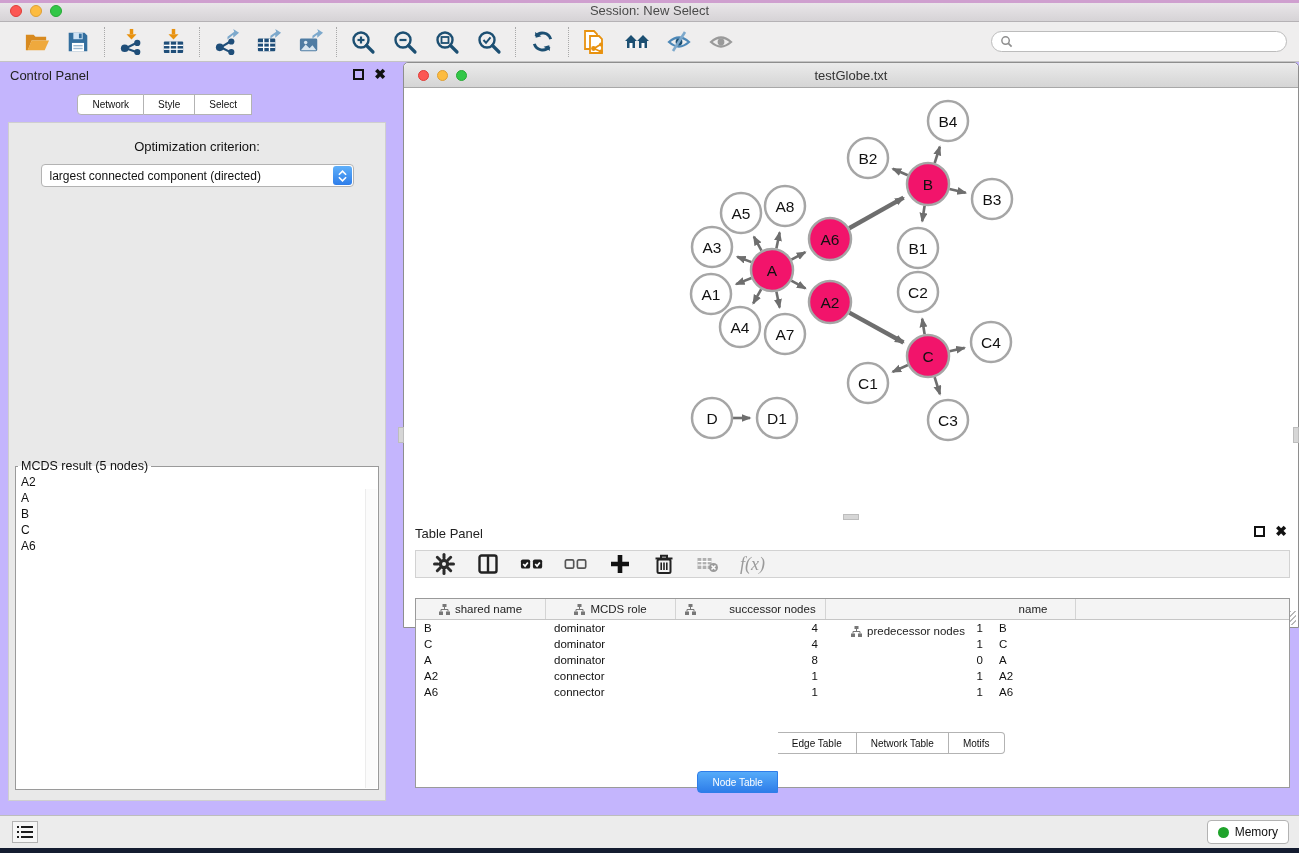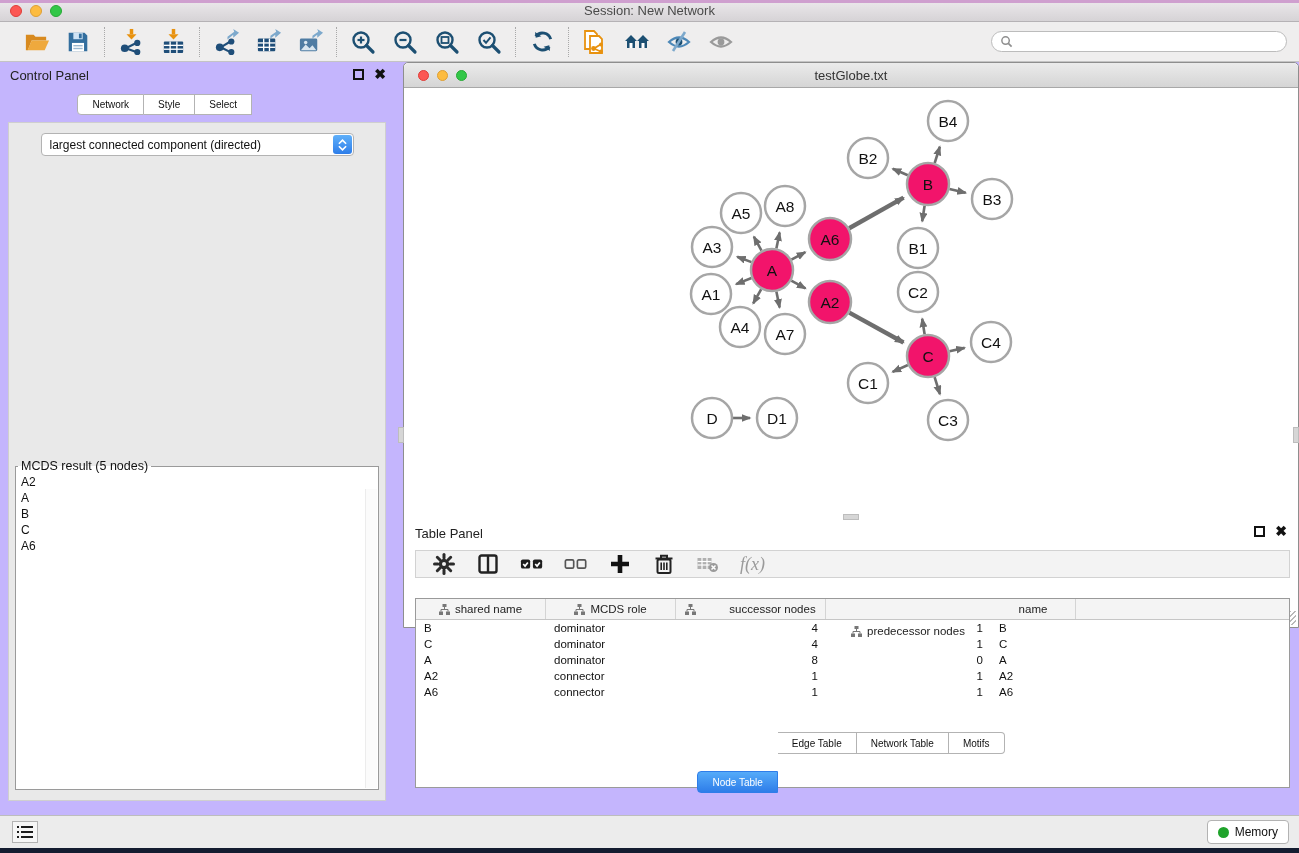--- a/index.html
+++ b/index.html
@@ -115,21 +115,21 @@
 
 <div class="app">
 
   <div class="titlebar">
     <div class="purple-line"></div>
     <div class="lights">
       <div class="light red"></div>
       <div class="light yellow"></div>
       <div class="light green"></div>
     </div>
-    <div class="title">Session: New Network</div>
+    <div class="title">Session: New Select</div>
   </div>
 
   <div class="toolbar">
     <div class="tgroup">
       <div class="ticon">
         <svg width="27" height="27" viewBox="0 0 28 28">
             <path d="M3 7h8l2 2h11v4H9L5 23H3z" fill="#d88a1f"></path>
             <path d="M9 13h18l-4.5 10H4.8z" fill="#efa93d"></path>
           </svg>
       </div>
@@ -301,20 +301,21 @@
       </div>
       <div class="cp-tabs">
           <div class="seg" id="cp-tabs">
             <div class="tab">Network</div>
             <div class="tab">Style</div>
             <div class="tab">Select</div>
             <div class="tab active">MCDS</div>
           </div>
         </div>
       <div class="cp-inner">
+        <div class="opt-label">Optimization criterion:</div>
         <div class="dropdown">
           <span>largest connected component (directed)</span>
           <span class="dd-spin">
             <svg width="9" height="6" viewBox="0 0 10 6">
                 <path d="M1 5l4-4 4 4" fill="none" stroke="#fff" stroke-width="1.8"></path>
               </svg>
             <svg width="9" height="6" viewBox="0 0 10 6">
                 <path d="M1 1l4 4 4-4" fill="none" stroke="#fff" stroke-width="1.8"></path>
               </svg>
           </span>

